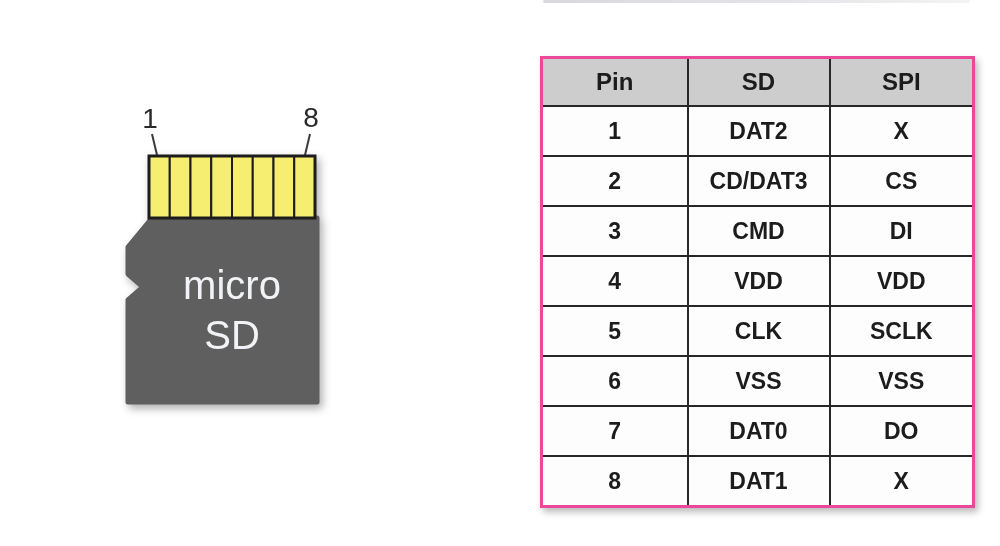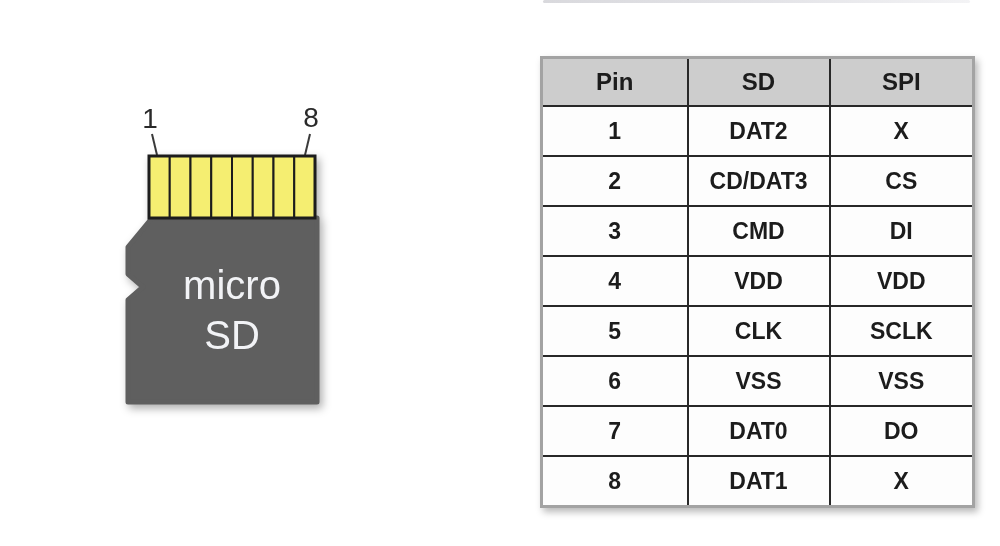--- a/index.html
+++ b/index.html
@@ -49,21 +49,21 @@
   }
 
   
   .table-wrap {
     position: absolute;
     left: 540px;
     top: 56px;
   }
   table.pinout {
     border-collapse: collapse;
-    border: 3px solid #a3a3a3;
+    border: 3px solid #ec4899;
     box-shadow: 3px 4px 7px rgba(0,0,0,0.28);
     background: #6d28d9;
   }
   table.pinout th,
   table.pinout td {
     border: 2px solid #282828;
     text-align: center;
     vertical-align: middle;
     padding: 0;
     color: #1c1c1c;

